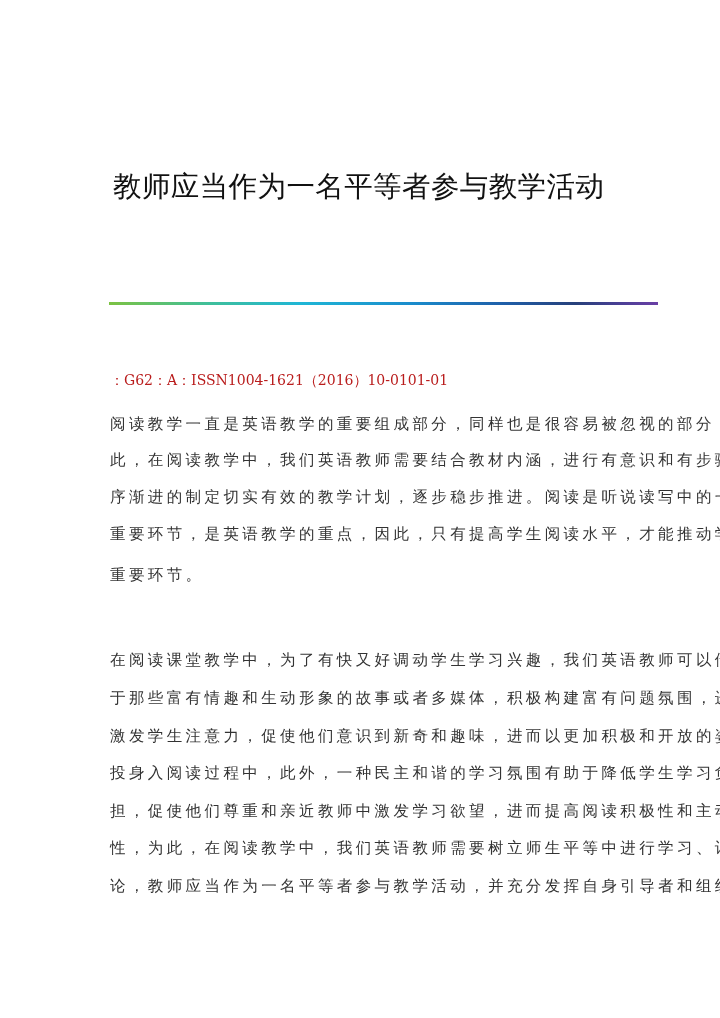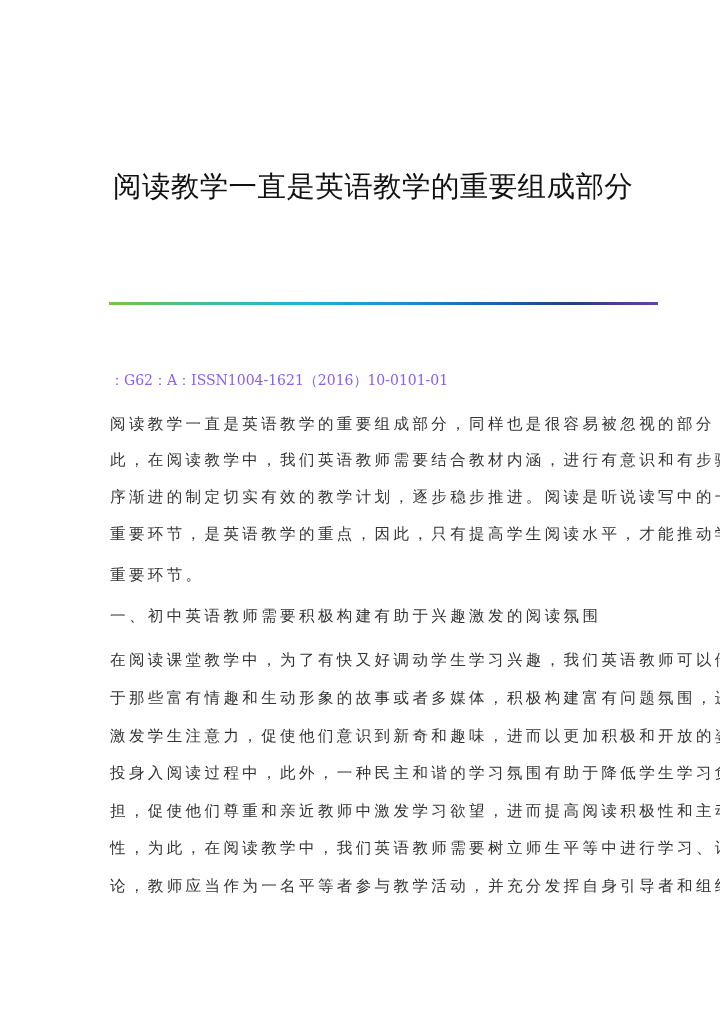--- a/index.html
+++ b/index.html
@@ -49,53 +49,52 @@
       #27407a 85%,
       #4a3f95 93%,
       #6a3fa5 100%);
   }
   .meta {
     position: absolute;
     left: 110px;
     top: 370px;
     font-size: 14px;
     line-height: 20px;
-    color: #8b5cf6;
+    color: #b91c1c;
     white-space: nowrap;
     font-family: "DejaVu Serif", "Liberation Serif", serif;
   }
   .body-line {
     position: absolute;
     left: 110px;
     font-size: 15.5px;
     line-height: 20px;
     color: #333;
     white-space: nowrap;
     letter-spacing: 3.4px;
     font-family: "DejaVu Sans", "Liberation Sans", sans-serif;
   }
 </style>
 </head>
 <body>
 
 <div class="page">
 
-  <div class="title">阅读教学一直是英语教学的重要组成部分</div>
+  <div class="title">教师应当作为一名平等者参与教学活动</div>
 
   <div class="rule"></div>
 
   <div class="meta">：G62：A：ISSN1004-1621（2016）10-0101-01</div>
 
   <div class="body-line" style="top:414px">阅读教学一直是英语教学的重要组成部分，同样也是很容易被忽视的部分，为</div>
   <div class="body-line" style="top:450px">此，在阅读教学中，我们英语教师需要结合教材内涵，进行有意识和有步骤循</div>
   <div class="body-line" style="top:487px">序渐进的制定切实有效的教学计划，逐步稳步推进。阅读是听说读写中的一个</div>
   <div class="body-line" style="top:524px">重要环节，是英语教学的重点，因此，只有提高学生阅读水平，才能推动学生</div>
   <div class="body-line" style="top:565px">重要环节。</div>
 
-  <div class="body-line" style="top:606px">一、初中英语教师需要积极构建有助于兴趣激发的阅读氛围</div>
 
   <div class="body-line" style="top:650px">在阅读课堂教学中，为了有快又好调动学生学习兴趣，我们英语教师可以借助</div>
   <div class="body-line" style="top:688px">于那些富有情趣和生动形象的故事或者多媒体，积极构建富有问题氛围，进而</div>
   <div class="body-line" style="top:726px">激发学生注意力，促使他们意识到新奇和趣味，进而以更加积极和开放的姿态</div>
   <div class="body-line" style="top:763px">投身入阅读过程中，此外，一种民主和谐的学习氛围有助于降低学生学习负</div>
   <div class="body-line" style="top:801px">担，促使他们尊重和亲近教师中激发学习欲望，进而提高阅读积极性和主动</div>
   <div class="body-line" style="top:838px">性，为此，在阅读教学中，我们英语教师需要树立师生平等中进行学习、讨</div>
   <div class="body-line" style="top:876px">论，教师应当作为一名平等者参与教学活动，并充分发挥自身引导者和组织者</div>
 
 </div>

